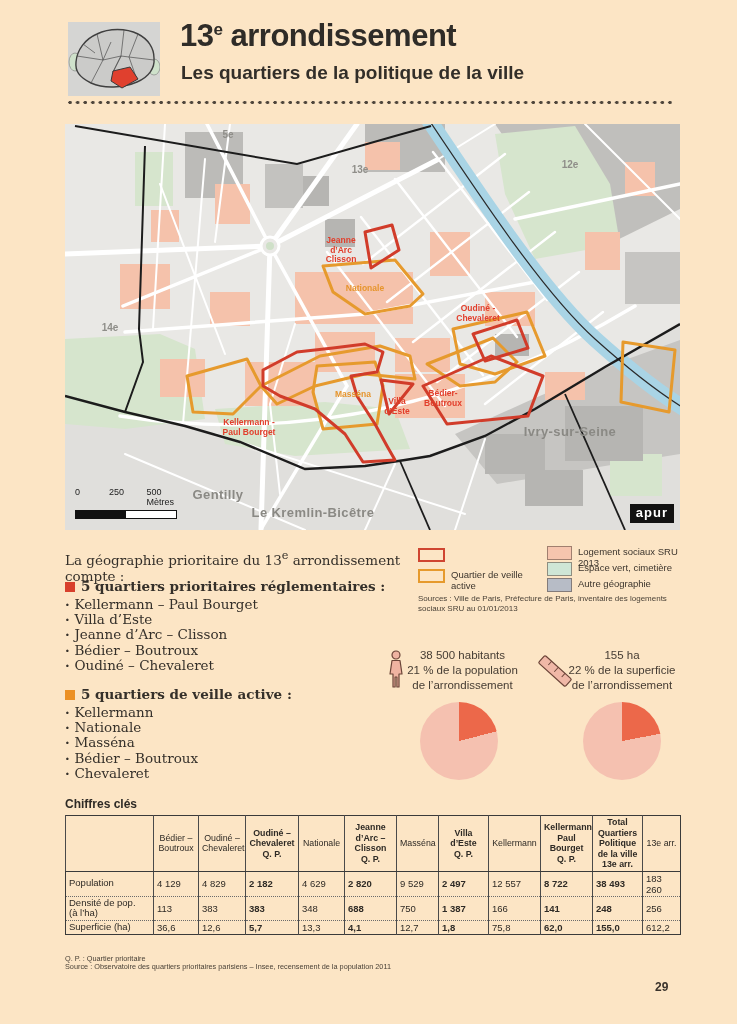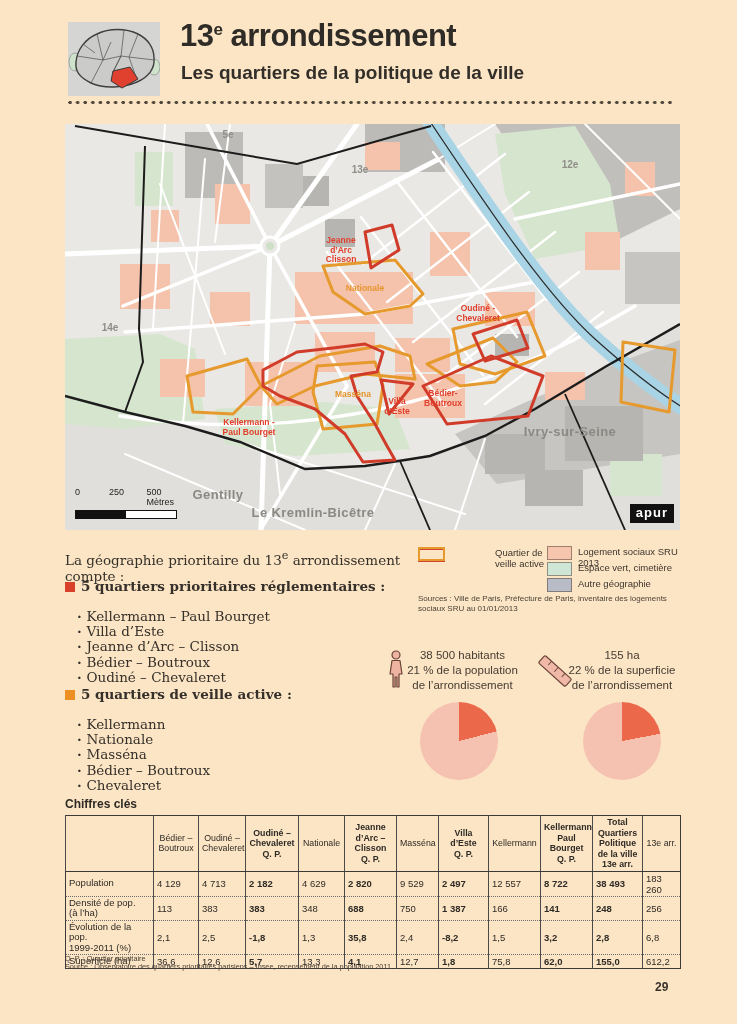--- a/index.html
+++ b/index.html
@@ -29,21 +29,21 @@
   .bar .b1{width:50%;background:#111;}
   .bar .b2{width:50%;background:#fff;}
   .apur{position:absolute;right:6px;bottom:7px;background:#111;color:#fff;
         font-weight:bold;font-size:13px;padding:1px 6px 3px;letter-spacing:1px;}
 
   
   .serif{font-family:"DejaVu Serif",serif;}
   .intro{left:65px;top:549px;font-size:13.5px;width:340px;}
   .qhead{left:65px;font-size:13.5px;font-weight:bold;}
   .sq{display:inline-block;width:10px;height:10px;margin-right:6px;position:relative;top:1px;}
-  ul.qlist{left:65px;margin:12px;padding:0;list-style:none;font-size:13.5px;line-height:15.2px;}
+  ul.qlist{left:65px;margin:0;padding:0;list-style:none;font-size:13.5px;line-height:15.2px;}
   ul.qlist li:before{content:"· ";font-weight:bold;}
 
   
   .lgd-item{position:absolute;display:flex;align-items:flex-start;}
   .swatch{width:23px;height:12px;flex:0 0 23px;margin-right:6px;background:transparent;}
   .swatch.outline{height:10px;border-width:2.5px;border-style:solid;}
   .swatch.fill{border:1px solid rgba(90,70,60,.55);}
   .lgd-label{font-size:9.5px;line-height:10.5px;white-space:pre-line;color:#3c352d;padding-top:1px;}
   .sources{left:418px;top:594px;font-size:8px;line-height:9.5px;color:#4a4238;white-space:pre-line;}
 
@@ -276,21 +276,21 @@
       <li>Masséna</li>
       <li>Bédier – Boutroux</li>
       <li>Chevaleret</li>
     </ul>
 
   <div>
     <div id="legend-col1">
         <div class="lgd-item" style="left: 418px; top: 548px; width: 130px;">
           <span class="swatch outline" style="border-color: rgb(207, 69, 49);"></span>
         </div>
-        <div class="lgd-item" style="left: 418px; top: 547px; width: 130px; gap: 44px;">
+        <div class="lgd-item" style="left: 418px; top: 569px; width: 130px;">
           <span class="swatch outline" style="border-color: rgb(230, 154, 45);"></span>
           <span class="lgd-label">Quartier de veille active</span>
         </div>
       </div>
     <div id="legend-col2">
         <div class="lgd-item" style="left: 547px; top: 546px; width: 135px;">
           <span class="swatch fill" style="background: rgb(246, 197, 174);"></span>
           <span class="lgd-label">Logement sociaux SRU 2013</span>
         </div>
         <div class="lgd-item" style="left: 547px; top: 562px; width: 135px;">
@@ -383,21 +383,21 @@
 Politique
 de la ville
 13e arr.</th>
           <th>13e arr.</th>
         </tr>
       </thead>
     <tbody id="kt-body">
         <tr>
           <th>Population</th>
           <td>4 129</td>
-          <td>4 713</td>
+          <td>4 829</td>
           <td class="bold">2 182</td>
           <td>4 629</td>
           <td class="bold">2 820</td>
           <td>9 529</td>
           <td class="bold">2 497</td>
           <td>12 557</td>
           <td class="bold">8 722</td>
           <td class="bold">38 493</td>
           <td>183 260</td>
         </tr>
@@ -410,35 +410,20 @@
           <td>348</td>
           <td class="bold">688</td>
           <td>750</td>
           <td class="bold">1 387</td>
           <td>166</td>
           <td class="bold">141</td>
           <td class="bold">248</td>
           <td>256</td>
         </tr>
         <tr>
-          <th>Évolution de la pop.
-1999-2011 (%)</th>
-          <td>2,1</td>
-          <td>2,5</td>
-          <td class="bold">-1,8</td>
-          <td>1,3</td>
-          <td class="bold">35,8</td>
-          <td>2,4</td>
-          <td class="bold">-8,2</td>
-          <td>1,5</td>
-          <td class="bold">3,2</td>
-          <td class="bold">2,8</td>
-          <td>6,8</td>
-        </tr>
-        <tr>
           <th>Superficie (ha)</th>
           <td>36,6</td>
           <td>12,6</td>
           <td class="bold">5,7</td>
           <td>13,3</td>
           <td class="bold">4,1</td>
           <td>12,7</td>
           <td class="bold">1,8</td>
           <td>75,8</td>
           <td class="bold">62,0</td>

